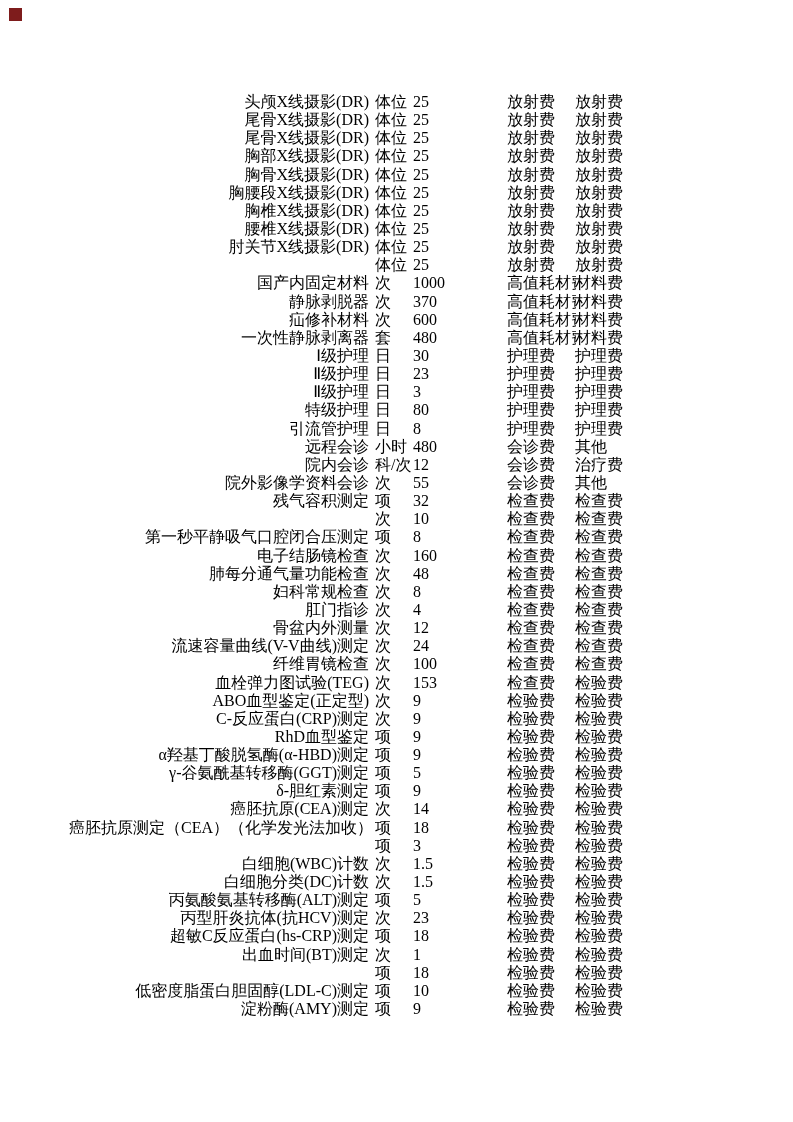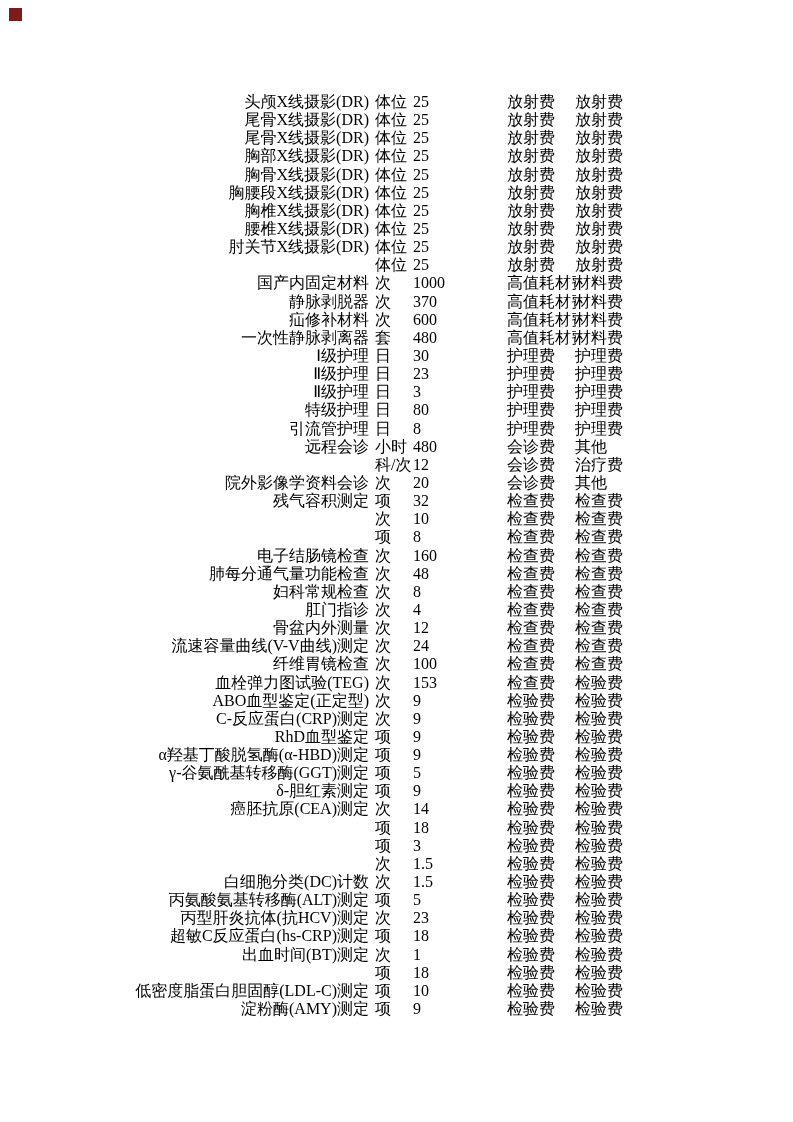--- a/index.html
+++ b/index.html
@@ -206,46 +206,48 @@
     <span class="cell c4">护理费</span>
   </div>
       <div class="row">
     <span class="cell c0">远程会诊</span>
     <span class="cell c1">小时</span>
     <span class="cell c2">480</span>
     <span class="cell c3">会诊费</span>
     <span class="cell c4">其他</span>
   </div>
       <div class="row">
+    <span class="cell c0">院内会诊</span>
     <span class="cell c1">科/次</span>
     <span class="cell c2">12</span>
     <span class="cell c3">会诊费</span>
     <span class="cell c4">治疗费</span>
   </div>
       <div class="row">
     <span class="cell c0">院外影像学资料会诊</span>
     <span class="cell c1">次</span>
-    <span class="cell c2">20</span>
+    <span class="cell c2">55</span>
     <span class="cell c3">会诊费</span>
     <span class="cell c4">其他</span>
   </div>
       <div class="row">
     <span class="cell c0">残气容积测定</span>
     <span class="cell c1">项</span>
     <span class="cell c2">32</span>
     <span class="cell c3">检查费</span>
     <span class="cell c4">检查费</span>
   </div>
       <div class="row">
     <span class="cell c1">次</span>
     <span class="cell c2">10</span>
     <span class="cell c3">检查费</span>
     <span class="cell c4">检查费</span>
   </div>
       <div class="row">
+    <span class="cell c0">第一秒平静吸气口腔闭合压测定</span>
     <span class="cell c1">项</span>
     <span class="cell c2">8</span>
     <span class="cell c3">检查费</span>
     <span class="cell c4">检查费</span>
   </div>
       <div class="row">
     <span class="cell c0">电子结肠镜检查</span>
     <span class="cell c1">次</span>
     <span class="cell c2">160</span>
     <span class="cell c3">检查费</span>
@@ -343,32 +345,34 @@
     <span class="cell c4">检验费</span>
   </div>
       <div class="row">
     <span class="cell c0">癌胚抗原(CEA)测定</span>
     <span class="cell c1">次</span>
     <span class="cell c2">14</span>
     <span class="cell c3">检验费</span>
     <span class="cell c4">检验费</span>
   </div>
       <div class="row">
+    <span class="cell c0">癌胚抗原测定（CEA）（化学发光法加收）</span>
     <span class="cell c1">项</span>
     <span class="cell c2">18</span>
     <span class="cell c3">检验费</span>
     <span class="cell c4">检验费</span>
   </div>
       <div class="row">
     <span class="cell c1">项</span>
     <span class="cell c2">3</span>
     <span class="cell c3">检验费</span>
     <span class="cell c4">检验费</span>
   </div>
       <div class="row">
+    <span class="cell c0">白细胞(WBC)计数</span>
     <span class="cell c1">次</span>
     <span class="cell c2">1.5</span>
     <span class="cell c3">检验费</span>
     <span class="cell c4">检验费</span>
   </div>
       <div class="row">
     <span class="cell c0">白细胞分类(DC)计数</span>
     <span class="cell c1">次</span>
     <span class="cell c2">1.5</span>
     <span class="cell c3">检验费</span>

